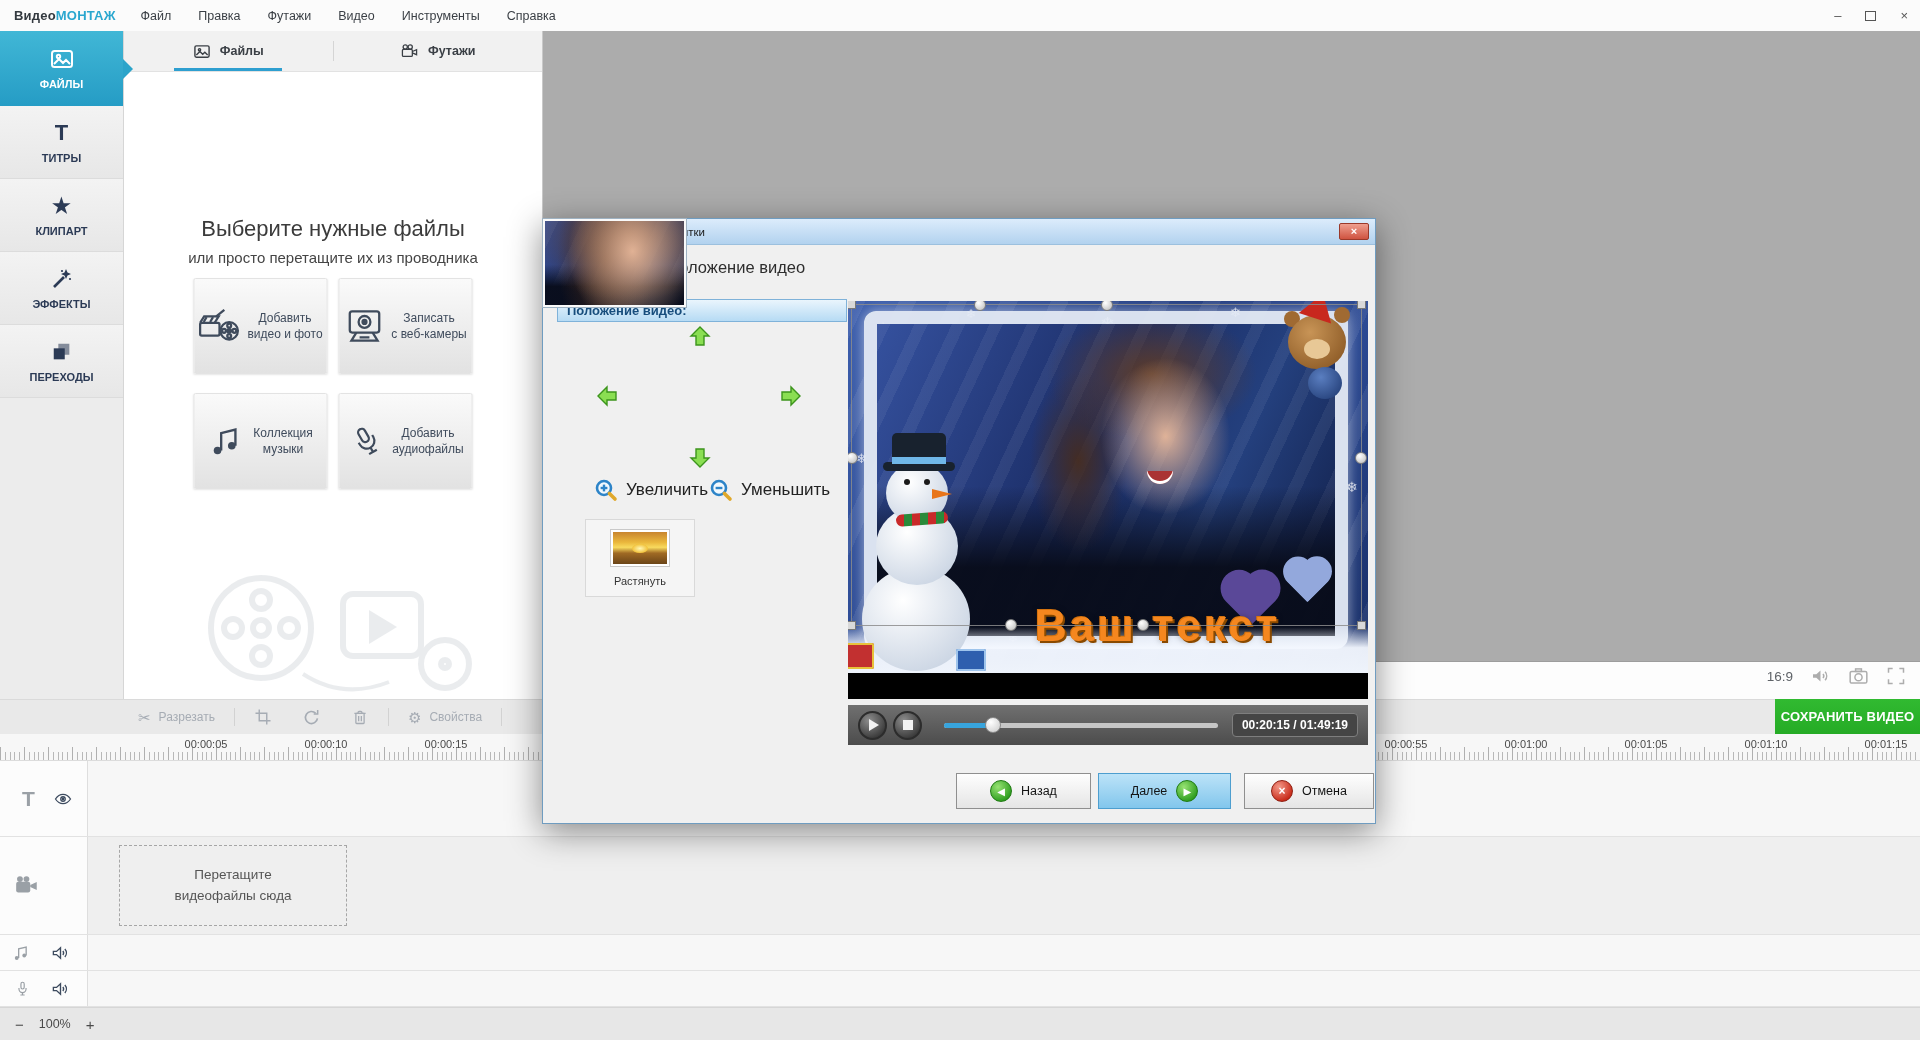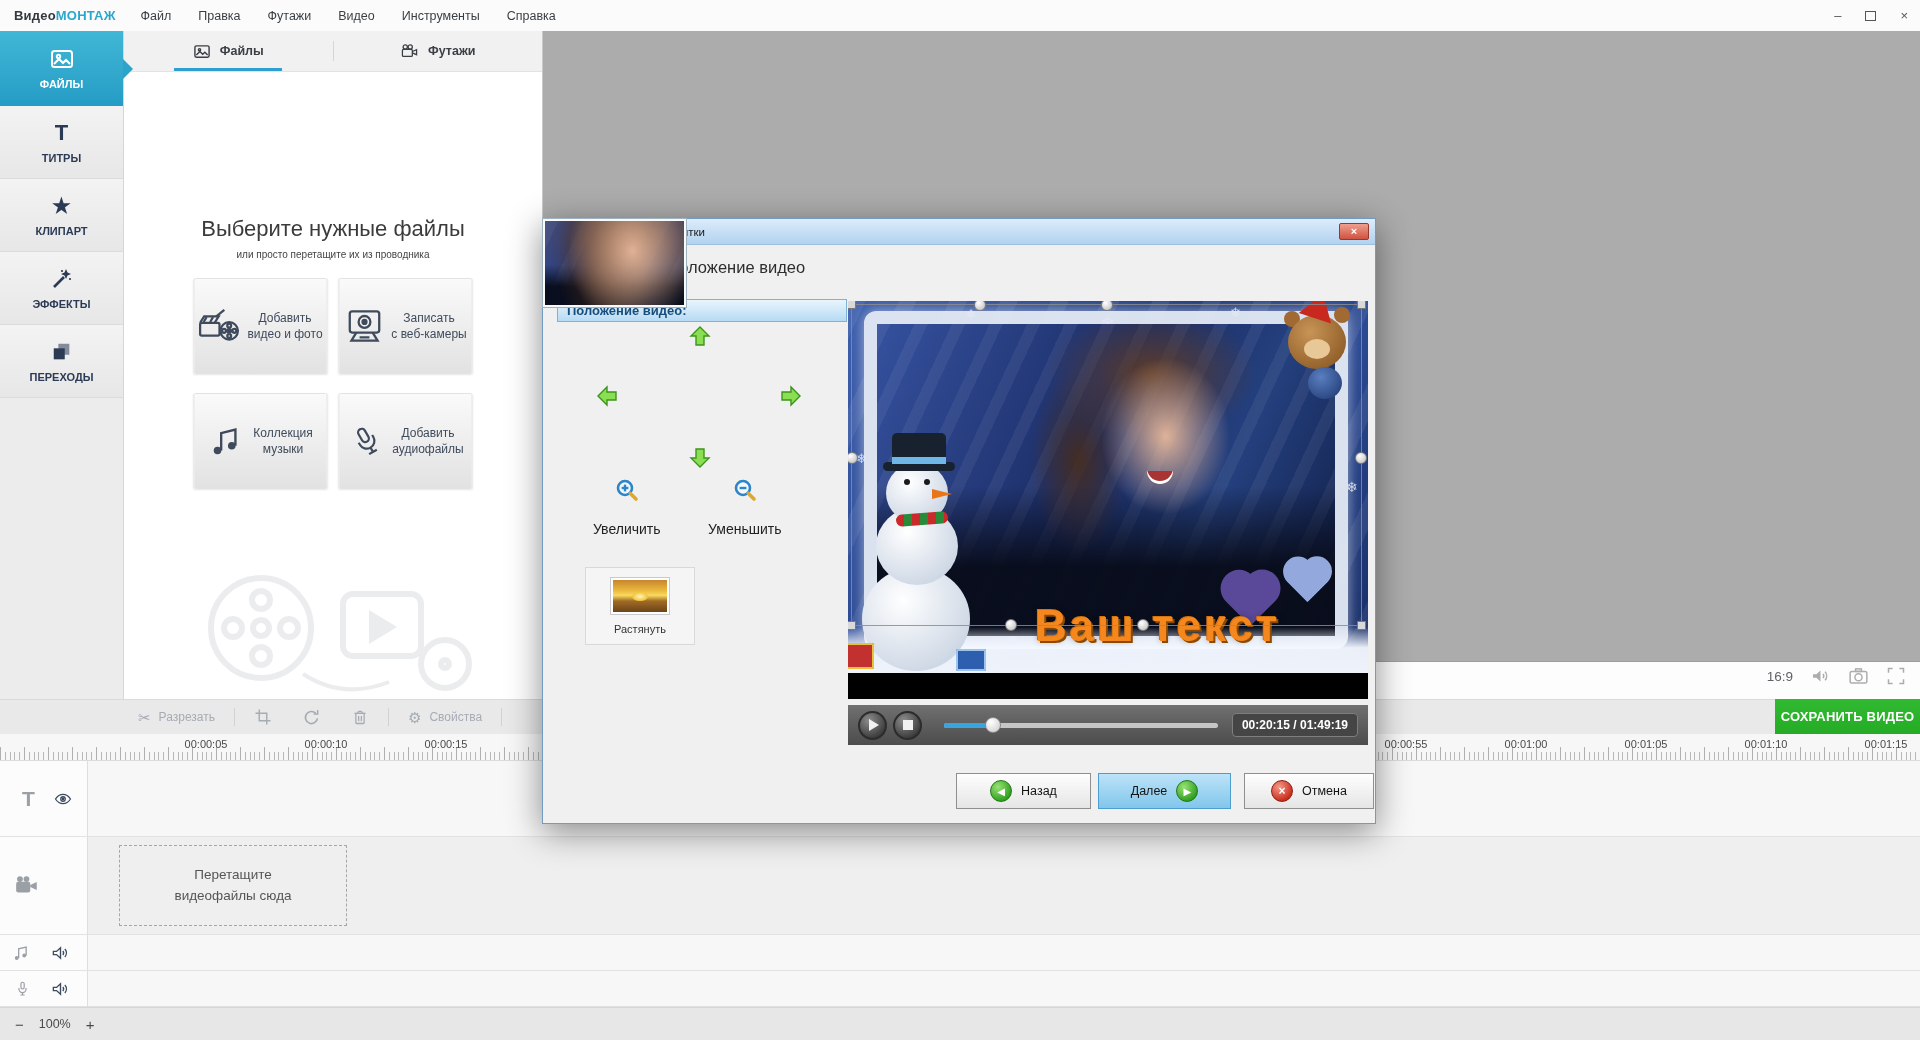--- a/index.html
+++ b/index.html
@@ -26,21 +26,21 @@
   .starglyph { font-size:21px; line-height:1; }
 
   
   .files-panel { position:absolute; left:124px; top:31px; width:419px; height:668px; background:#fff; border-right:1px solid #c9c9c9; z-index:1; }
   .tabs { height:41px; background:#f1f1f1; border-bottom:1px solid #e2e2e2; display:flex; align-items:stretch; }
   .tab { flex:1; position:relative; display:flex; align-items:center; justify-content:center; gap:9px; font-size:12.5px; font-weight:bold; color:#3a3f45; cursor:pointer; }
   .tab.active::after { content:""; position:absolute; left:24%; right:24%; bottom:0; height:3px; background:#2e9fd0; }
   .tab-sep { width:1px; background:#d5d5d5; margin:10px 0; }
   .chooser { position:absolute; left:0; right:0; top:185px; text-align:center; }
   .chooser h2 { font-size:22px; font-weight:normal; color:#3b3b3b; }
-  .chooser p { margin-top:7px; font-size:10px; color:#454545; }
+  .chooser p { margin-top:7px; font-size:15px; color:#454545; }
   .action-grid { position:absolute; left:50%; transform:translateX(-50%); top:247px; display:grid; grid-template-columns:134px 134px; grid-auto-rows:96px; gap:19px 11px; }
   .action-btn { background:linear-gradient(#fafafa,#e2e2e2); border:1px solid #e3e3e3; border-radius:2px; box-shadow:0 1px 2px rgba(0,0,0,.10); display:flex; flex-direction:row; align-items:center; justify-content:center; gap:7px; font-size:12px; color:#3f4b5c; line-height:1.35; cursor:pointer; text-align:center; }
   .watermark { position:absolute; left:50%; transform:translateX(-50%); top:515px; opacity:.14; }
 
   
   .preview-bg { position:absolute; left:543px; top:31px; width:1377px; height:631px; background:#acacac; border-bottom:1px solid #9d9d9d; }
   .preview-strip { position:absolute; left:543px; top:662px; width:1377px; height:37px; background:#fdfdfd; }
   .preview-controls { position:absolute; right:14px; top:666px; display:flex; align-items:center; gap:17px; z-index:2; }
   .aspect { font-size:13.5px; color:#5f6368; }
   .pc-ico { color:#adadad; display:flex; cursor:pointer; }
@@ -78,22 +78,22 @@
   
   .dialog { position:absolute; left:542px; top:218px; width:834px; height:606px; background:#f0f0f0; border:1px solid #6f9cc0; box-shadow:0 8px 32px rgba(0,0,0,.45); z-index:10; }
   .dlg-titlebar { height:26px; background:linear-gradient(#dcecfb,#b2d2ef); border-bottom:1px solid #9cc0de; display:flex; align-items:center; gap:7px; padding:0 6px; cursor:move; }
   .dlg-title { font-size:11.5px; color:#1c1c1c; }
   .dlg-close { margin-left:auto; width:30px; height:17px; border-radius:2px; background:linear-gradient(#ef9f8f,#cf5340); border:1px solid #9a392a; color:#fff; font-size:11px; font-weight:bold; line-height:15px; text-align:center; cursor:pointer; }
   .dlg-header { position:absolute; left:16px; top:34px; display:flex; align-items:center; gap:11px; }
   .dlg-header .htext { font-size:16.5px; color:#2e2e2e; }
   .pos-title { position:absolute; left:14px; top:80px; width:290px; height:23px; background:linear-gradient(#eaf5fd,#b6dbf4); border:1px solid #7fb2d9; display:flex; align-items:center; padding-left:9px; font-size:13px; font-weight:bold; color:#174d7c; }
   .thumb { position:absolute; left:85px; top:133px; width:143px; height:88px; border:2px solid #fafafa; box-shadow:0 0 0 1px #9fb2c2; cursor:grab; }
   .garrow { position:absolute; width:22px; height:22px; cursor:pointer; }
-  .zoombtn { position:absolute; display:flex; align-items:center; gap:18px; font-size:14px; color:#222; cursor:pointer;flex-direction:column; }
-  .fitbtn { position:absolute; top:300px; height:78px; background:#f5f5f5; border:1px solid #d9d9d9; display:flex; flex-direction:column; align-items:center; justify-content:center; gap:9px; font-size:11px; color:#333; cursor:pointer;margin-top:48px; }
+  .zoombtn { position:absolute; display:flex; align-items:center; gap:7px; font-size:17px; color:#222; cursor:pointer; }
+  .fitbtn { position:absolute; top:300px; height:78px; background:#f5f5f5; border:1px solid #d9d9d9; display:flex; flex-direction:column; align-items:center; justify-content:center; gap:9px; font-size:11px; color:#333; cursor:pointer; }
   .sunset { width:58px; height:36px; border:2px solid #fff; box-shadow:0 0 0 1px #c9c9c9; background:linear-gradient(#c8852f 0%, #eab73c 32%, #f8da5e 48%, #a06a24 66%, #6b4518 100%); position:relative; }
   .sunset::after { content:""; position:absolute; left:50%; top:38%; width:16px; height:9px; margin-left:-8px; border-radius:50%; background:radial-gradient(#fff8b8,#f2c23a 70%, rgba(242,194,58,0)); }
   .sunset.fit { border-color:#1a1a1a; background:linear-gradient(#000 0 20%, #c8852f 22%, #eab73c 38%, #f8da5e 50%, #a06a24 68%, #000 80%); }
 
   
   .vpreview { position:absolute; left:305px; top:82px; width:520px; height:398px; background:linear-gradient(118deg,#3d5fae,#1f3a7e 48%,#2c4a94 72%,#152a60); overflow:hidden; cursor:grab; }
   .vp-streaks { position:absolute; inset:0; background:repeating-linear-gradient(115deg, rgba(255,255,255,.07) 0 16px, transparent 16px 46px); }
   .flake { position:absolute; color:rgba(255,255,255,.75); }
   .vp-frame { position:absolute; left:16px; top:10px; width:484px; height:338px; border:13px solid rgba(228,234,244,.95); border-radius:12px; box-shadow:0 0 14px rgba(255,255,255,.55), inset 0 0 6px rgba(0,0,0,.35); }
   .photo-art { position:absolute; inset:0; background:

